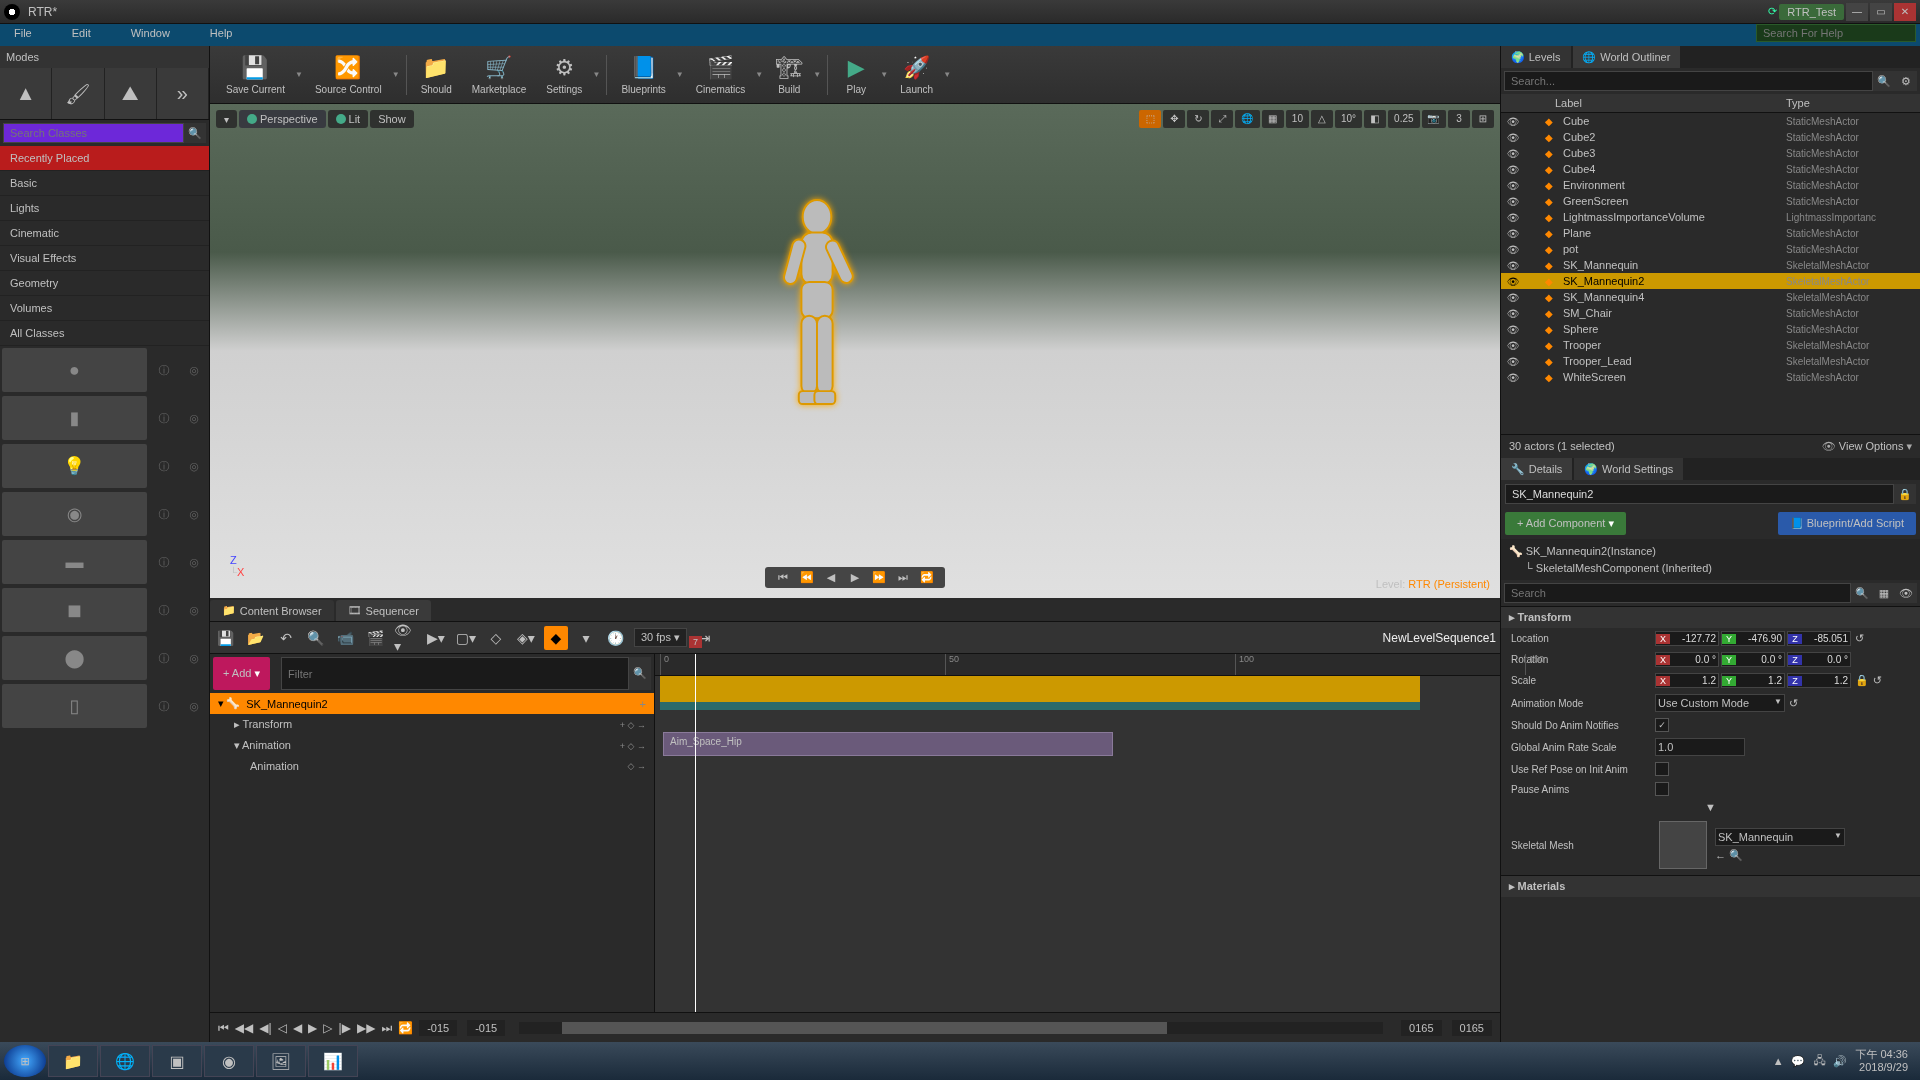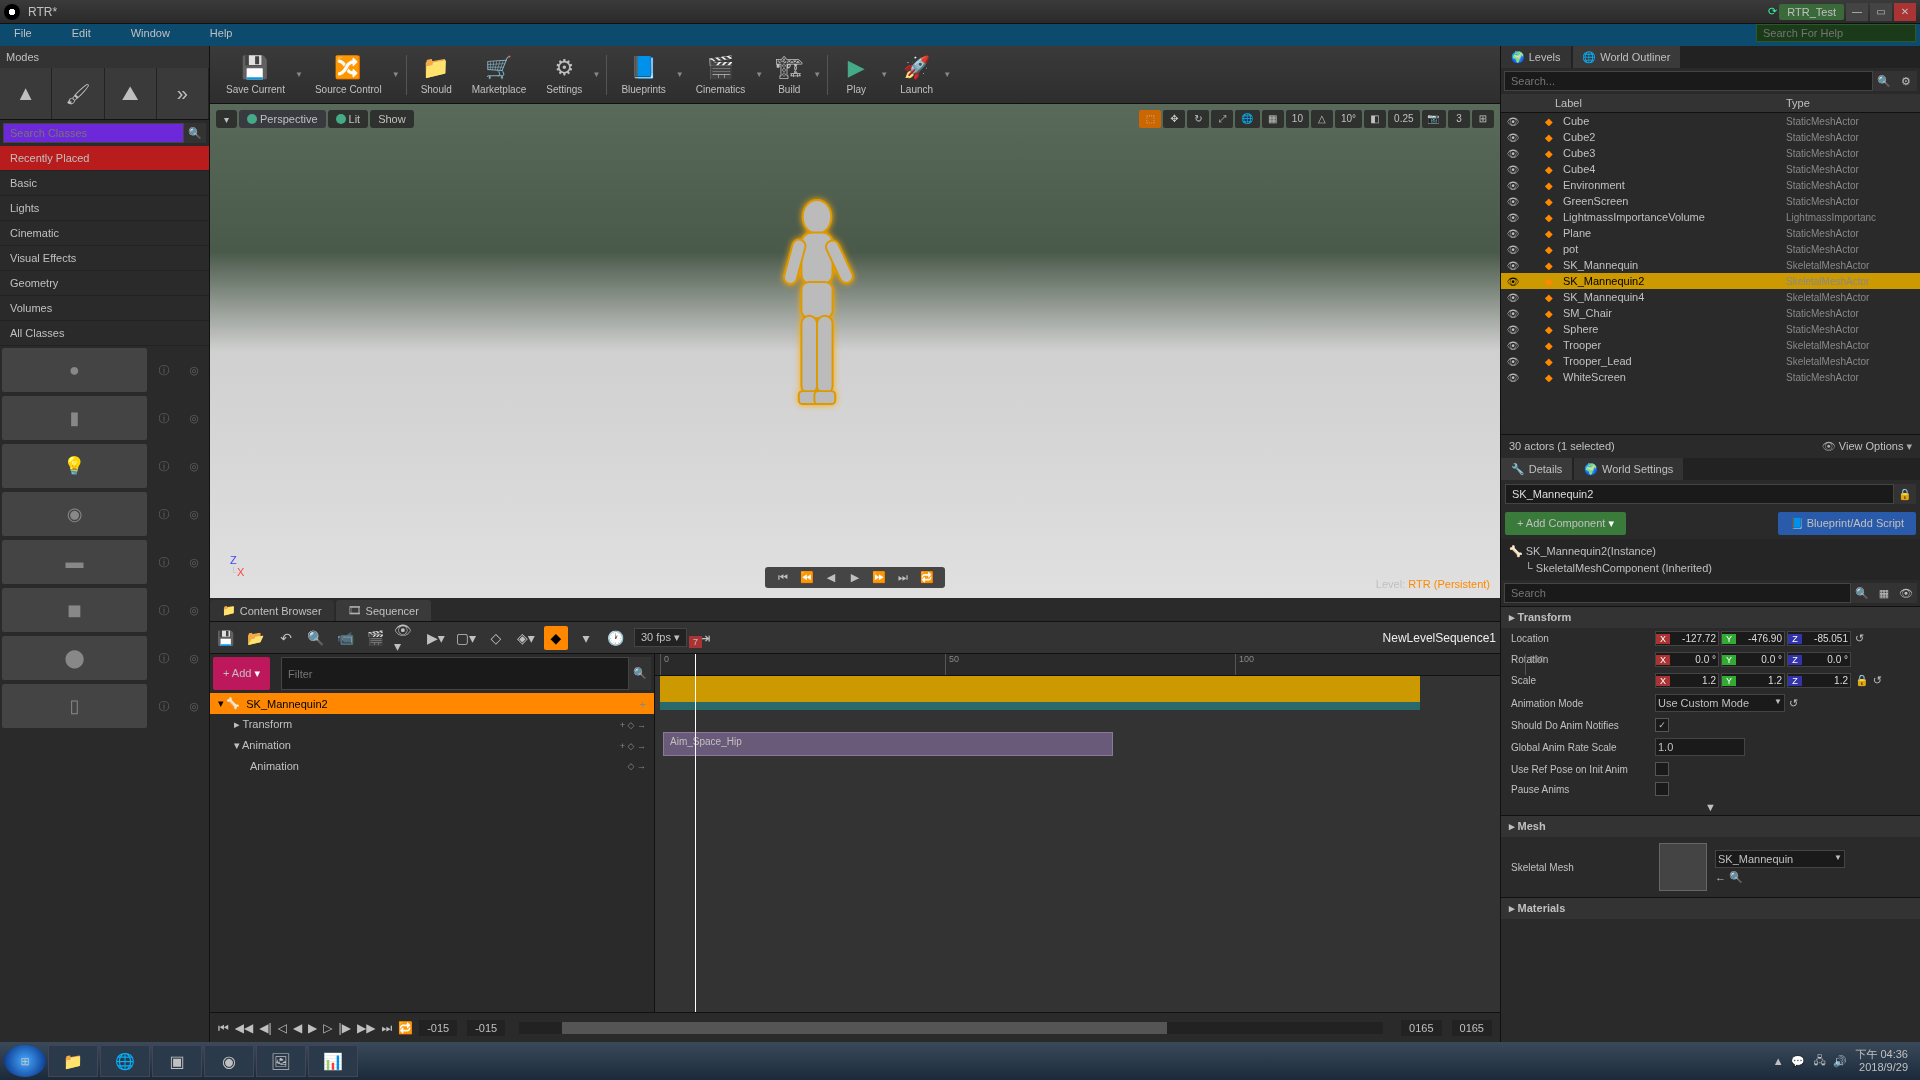--- a/index.html
+++ b/index.html
@@ -662,21 +662,20 @@
       <div class="prop-row">
         <span class="prop-lbl">Use Ref Pose on Init Anim</span>
         <div class="chk"></div>
       </div>
       <div class="prop-row">
         <span class="prop-lbl">Pause Anims</span>
         <div class="chk"></div>
       </div>
       <div style="text-align:center;padding:2px"><span>▼</span></div>
 
-      <div class="section-hdr">▸ <span>Mesh</span></div>
       <div class="mesh-row">
         <span class="prop-lbl">Skeletal Mesh</span>
         <div class="mesh-thumb"></div>
         <div>
           <div class="drop">
               <span>SK_Mannequin</span>
               <span class="arr">▼</span>
             </div>
           <div style="margin-top:3px"><span>←</span> <span>🔍</span></div>
         </div>

